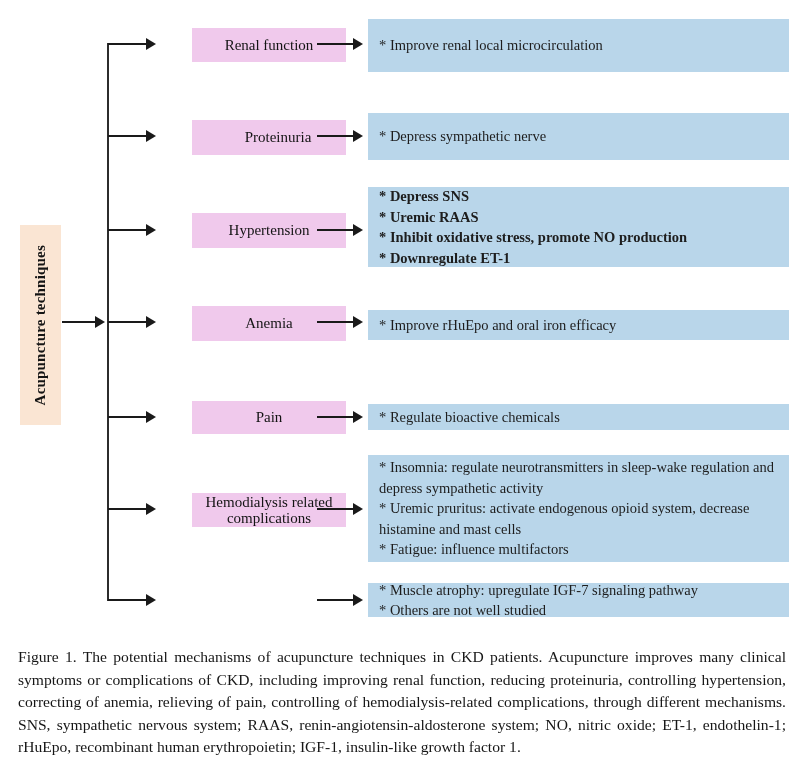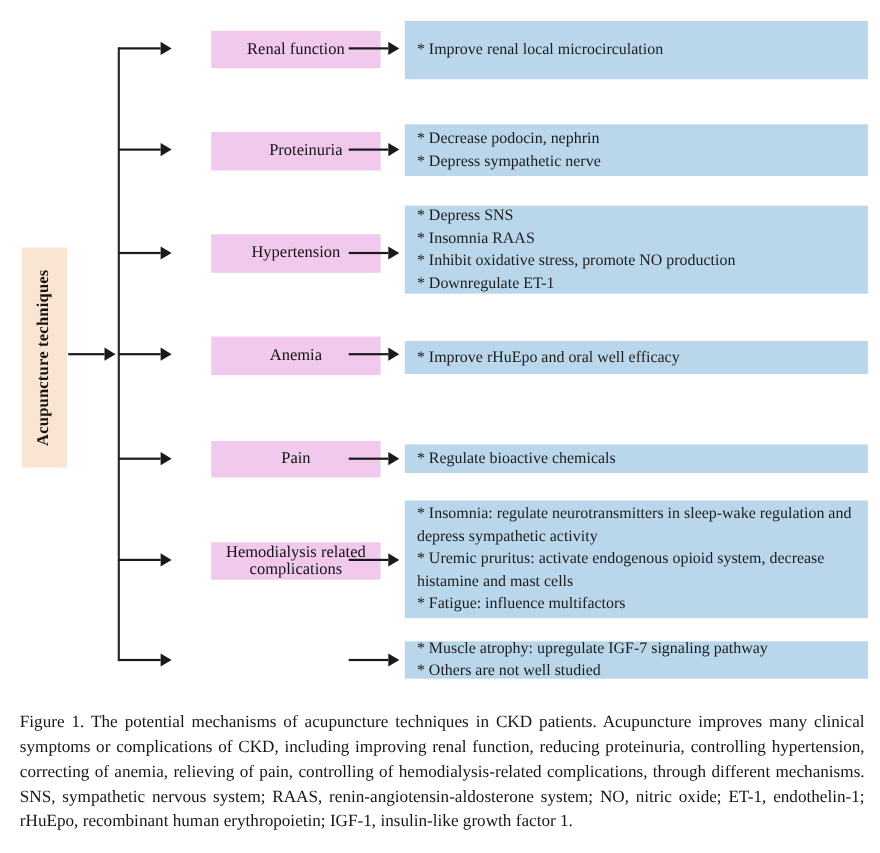--- a/index.html
+++ b/index.html
@@ -125,43 +125,42 @@
   <div class="mech-box roomy" style="top:19px; height:53px;">
     <span class="bullet">* Improve renal local microcirculation</span>
   </div>
 
   <div class="harrow" style="left:108px; top:135px; width:38px;"></div>
   <div class="cat-box" style="top:120px; height:35px;padding-left:22px;">
     <span>Proteinuria</span>
   </div>
   <div class="harrow" style="left:317px; top:135px; width:36px;"></div>
   <div class="mech-box" style="top:113px; height:47px;">
-    <span class="bullet">* Decrease podocin, nephrin</span>
     <span class="bullet">* Depress sympathetic nerve</span>
   </div>
 
   <div class="harrow" style="left:108px; top:229px; width:38px;"></div>
   <div class="cat-box" style="top:213px; height:35px;">
     <span>Hypertension</span>
   </div>
   <div class="harrow" style="left:317px; top:229px; width:36px;"></div>
-  <div class="mech-box" style="top:187px; height:80px;">
+  <div class="mech-box" style="top:187px; height:80px;font-weight:bold;">
     <span class="bullet">* Depress SNS</span>
-    <span class="bullet">* Insomnia RAAS</span>
+    <span class="bullet">* Uremic RAAS</span>
     <span class="bullet">* Inhibit oxidative stress, promote NO production</span>
     <span class="bullet">* Downregulate ET-1</span>
   </div>
 
   <div class="harrow" style="left:108px; top:321px; width:38px;"></div>
   <div class="cat-box" style="top:306px; height:35px;">
     <span>Anemia</span>
   </div>
   <div class="harrow" style="left:317px; top:321px; width:36px;"></div>
   <div class="mech-box" style="top:310px; height:30px;">
-    <span class="bullet">* Improve rHuEpo and oral well efficacy</span>
+    <span class="bullet">* Improve rHuEpo and oral iron efficacy</span>
   </div>
 
   <div class="harrow" style="left:108px; top:416px; width:38px;"></div>
   <div class="cat-box" style="top:401px; height:33px;">
     <span>Pain</span>
   </div>
   <div class="harrow" style="left:317px; top:416px; width:36px;"></div>
   <div class="mech-box" style="top:404px; height:26px;">
     <span class="bullet">* Regulate bioactive chemicals</span>
   </div>

